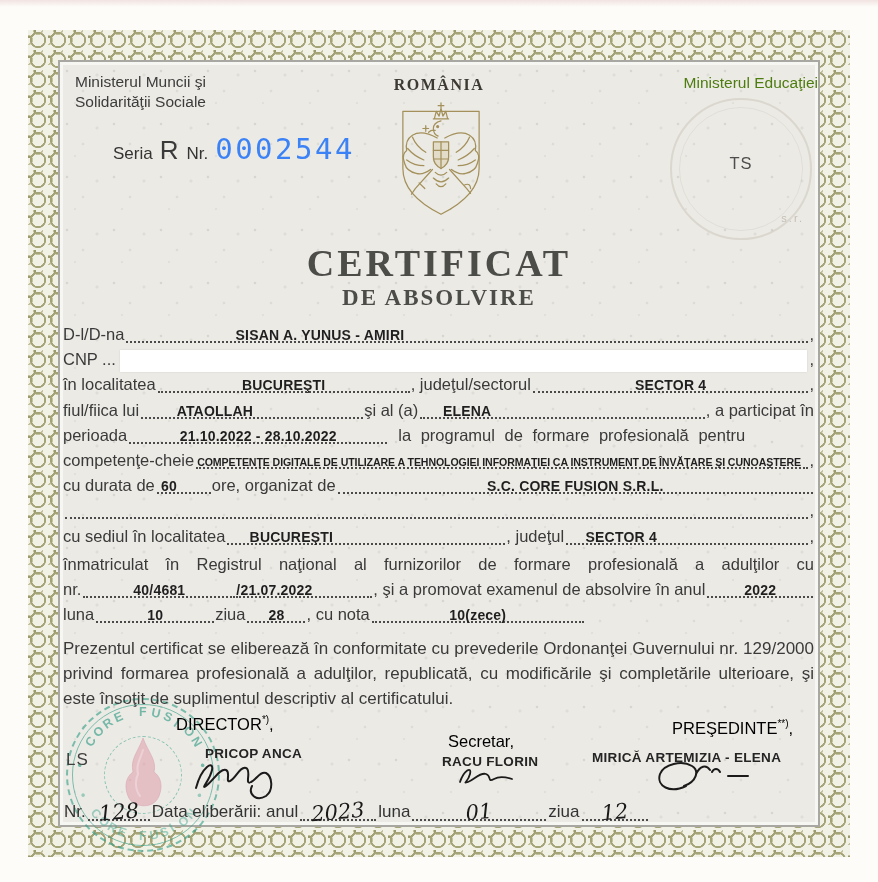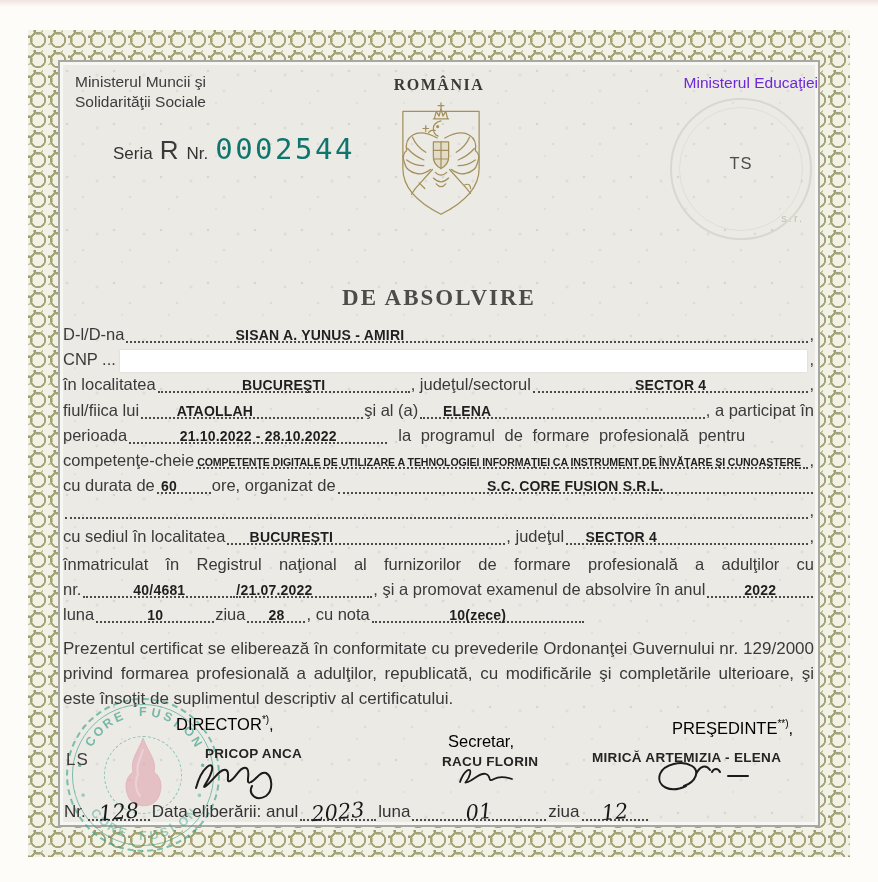--- a/index.html
+++ b/index.html
@@ -19,27 +19,27 @@
     background-color:#eceae5;
     background-image:
       radial-gradient(circle at 7px 9px, rgba(110,110,100,.16) 1px, rgba(0,0,0,0) 1.7px),
       radial-gradient(circle at 23px 29px, rgba(110,110,100,.12) 1px, rgba(0,0,0,0) 1.7px),
       radial-gradient(circle at 37px 13px, rgba(110,110,100,.10) 1.2px, rgba(0,0,0,0) 1.9px),
       radial-gradient(circle at 15px 41px, rgba(140,140,128,.12) 1px, rgba(0,0,0,0) 1.6px);
     background-size:47px 53px;
     border:2px solid #a8a7a1;box-shadow:inset 0 0 0 3px rgba(255,255,255,.55);}
   
   .min-left{position:absolute;left:75px;top:72px;font-size:15.5px;line-height:19.5px;color:#3c3c3c;z-index:2;}
-  .min-right{position:absolute;right:60px;top:74px;font-size:15.5px;color:#6d28d9;z-index:2;}
+  .min-right{position:absolute;right:60px;top:74px;font-size:15.5px;color:#4d7c0f;z-index:2;}
   .country{position:absolute;left:0;right:0;top:76px;text-align:center;font-family:"Liberation Serif",serif;
     font-weight:bold;font-size:16px;letter-spacing:1.5px;color:#3d3a33;z-index:2;}
   .seria{position:absolute;left:113px;top:132px;color:#343434;z-index:2;display:flex;align-items:baseline;gap:7px;}
   .seria .s-lbl{font-size:17px;}
   .seria .s-r{font-size:26px;font-weight:400;letter-spacing:1px;color:#3a3a3a;}
-  .seria .s-num{font-family:"DejaVu Sans Mono",monospace;font-size:29px;letter-spacing:2.5px;color:#0f766e;}
+  .seria .s-num{font-family:"DejaVu Sans Mono",monospace;font-size:29px;letter-spacing:2.5px;color:#3b82f6;}
   .coa{position:absolute;left:393px;top:98px;z-index:2;}
   .ts-stamp{position:absolute;left:670px;top:98px;width:142px;height:142px;z-index:1;}
   .ts-ring{position:absolute;inset:0;border-radius:50%;border:2px solid rgba(150,142,120,.20);}
   .ts-ring2{position:absolute;inset:9px;border-radius:50%;border:1px solid rgba(150,142,120,.13);}
   .ts-text{position:absolute;left:0;right:0;top:56px;text-align:center;font-size:16.5px;color:#4d4d4d;letter-spacing:1px;}
   .ts-faint{position:absolute;left:8px;right:8px;bottom:16px;text-align:right;font-size:11px;color:rgba(120,112,95,.35);letter-spacing:2px;}
   
   .title1{position:absolute;left:0;right:0;top:241px;text-align:center;font-family:"Liberation Serif",serif;
     font-weight:bold;font-size:38px;letter-spacing:3px;color:#4c4c49;z-index:2;}
   .title2{position:absolute;left:0;right:0;top:285px;text-align:center;font-family:"Liberation Serif",serif;
@@ -126,20 +126,21 @@
     </svg>
   </div>
 
   <div class="ts-stamp">
     <div class="ts-ring"></div>
     <div class="ts-ring2"></div>
     <div class="ts-text">TS</div>
     <div class="ts-faint">s.r.</div>
   </div>
 
+  <div class="title1">CERTIFICAT</div>
   <div class="title2">DE ABSOLVIRE</div>
 
   <div class="body-text">
     <div class="line">
       <span class="lbl">D-l/D-na</span>
       <span class="fill">
           <span class="val val-left">SISAN A.  YUNUS - AMIRI</span>
         </span>
       <span class="lbl">,</span>
     </div>

